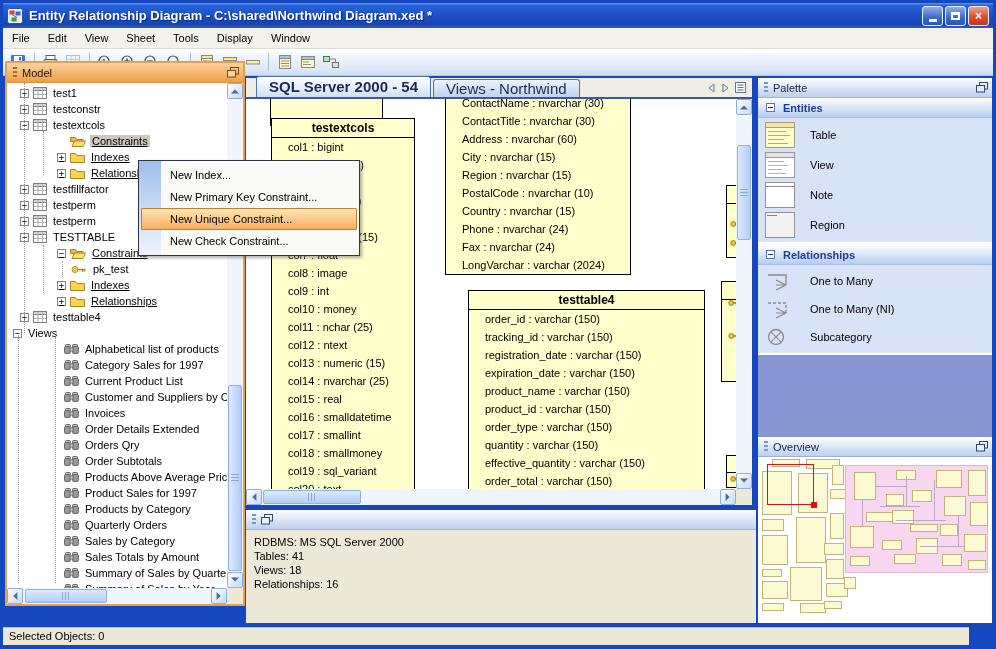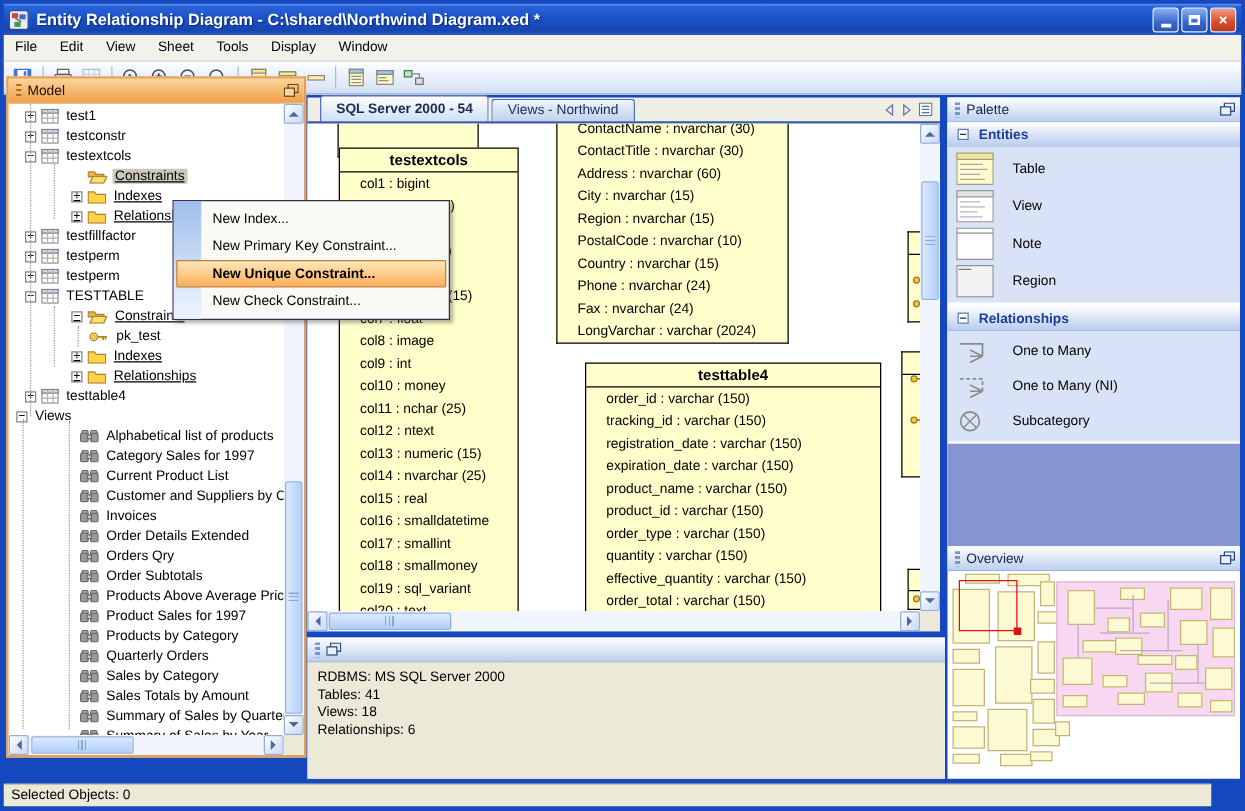--- a/index.html
+++ b/index.html
@@ -72,21 +72,21 @@
   .sb-thumb.h { top:1px; height:14px; background:linear-gradient(180deg,#DCEAFE,#B2CEF8); }
   .sb-thumb.v::after { content:""; position:absolute; left:50%; top:50%; transform:translate(-50%,-50%);
     width:8px; height:8px; background:repeating-linear-gradient(180deg,#86A8DC 0 1px,rgba(0,0,0,0) 1px 3px); }
   .sb-thumb.h::after { content:""; position:absolute; left:50%; top:50%; transform:translate(-50%,-50%);
     width:8px; height:8px; background:repeating-linear-gradient(90deg,#86A8DC 0 1px,rgba(0,0,0,0) 1px 3px); }
   .sb-corner { position:absolute; width:16px; height:16px; background:#ECE9D8; }
 
   
   #tabbar { position:absolute; left:246px; top:78px; width:506px; height:21px; background:#EFEEE4;
     display:flex; align-items:flex-end; padding-left:10px; border-bottom:2px solid #3A57A8; }
-  .tab { height:18px; line-height:17px; padding:0 12px; font-size:11px; color:#1A2A50;
+  .tab { height:18px; line-height:17px; padding:0 12px; font-size:15px; color:#1A2A50;
     border:1px solid #5070B8; border-bottom:none; border-radius:3px 3px 0 0;
     background:linear-gradient(180deg,#EDF3FB,#C0D2EE); margin-right:2px; white-space:nowrap; }
   .tab.active { height:21px; line-height:20px; font-weight:bold;
     background:linear-gradient(180deg,#FFFFFF,#CFDFF5); }
   #tabnav { margin-left:auto; display:flex; align-items:center; gap:5px; padding:0 6px 4px 0; }
 
   
   #canvas { position:absolute; left:246px; top:99px; width:506px; height:406px; background:#fff; }
   #canvas-content { position:absolute; left:0; top:0; width:490px; height:390px; overflow:hidden; background:#fff; }
   .tableBox { position:absolute; background:#FFFFCC; border:1px solid #000; }
@@ -97,21 +97,21 @@
   .pdiv { position:absolute; left:0; right:0; height:1px; background:#000; }
   .pkey { position:absolute; }
 
   
   #ctxmenu { position:absolute; left:138px; top:160px; width:222px; background:#F9F9F6;
     border:1px solid #33334C; box-shadow:2px 2px 3px rgba(80,80,80,.45); z-index:90; padding:3px 0; }
   #ctxmenu .strip { position:absolute; left:0; top:0; bottom:0; width:22px;
     background:linear-gradient(180deg,#9FBEEC,#D8E6F8 70%,#EDF3FC); }
   .mi { position:relative; margin-left:22px; height:22px; line-height:22px; padding-left:9px; font-size:11px; }
   .mi.hl { margin-left:2px; margin-right:2px; padding-left:28px; line-height:20px;
-    background:linear-gradient(180deg,#FFE7B8,#FBAE5C); border:1px solid #C57E2C; border-radius:1px;font-weight:bold; }
+    background:linear-gradient(180deg,#FFE7B8,#FBAE5C); border:1px solid #C57E2C; border-radius:1px; }
 
   
   #objprops { position:absolute; left:246px; top:510px; width:510px; height:113px; background:#ECE9D8; }
   #objprops-content { position:absolute; left:0; top:20px; right:0; bottom:0; padding:5px 8px; background:#ECE9D8; }
   .opline { font-size:11px; line-height:14px; white-space:nowrap; }
 
   
   #palette { position:absolute; left:758px; top:78px; width:234px; height:359px; background:#fff; }
   #palette-sections { position:absolute; left:0; top:20px; right:0; bottom:0; background:#fff; }
   .shdr { height:20px; display:flex; align-items:center; gap:8px; padding-left:8px;
@@ -844,21 +844,21 @@
           <svg width="12" height="11">
             <rect x="3.5" y="0.5" width="8" height="6.5" fill="none" stroke="#2A4A7E"></rect>
             <rect x="0.5" y="3.5" width="8" height="6.5" fill="#E8EFF9" stroke="#2A4A7E"></rect>
           </svg>
         </span>
     </div>
     <div id="objprops-content">
         <div class="opline">RDBMS: MS SQL Server 2000</div>
         <div class="opline">Tables: 41</div>
         <div class="opline">Views: 18</div>
-        <div class="opline">Relationships: 6</div>
+        <div class="opline">Relationships: 16</div>
       </div>
   </div>
 
   <div id="palette">
     <div class="phdr">
       <span class="grip"></span>
       <span class="ptitle">Palette</span>
       <span>
           <svg width="12" height="11">
             <rect x="3.5" y="0.5" width="8" height="6.5" fill="none" stroke="#2A4A7E"></rect>

